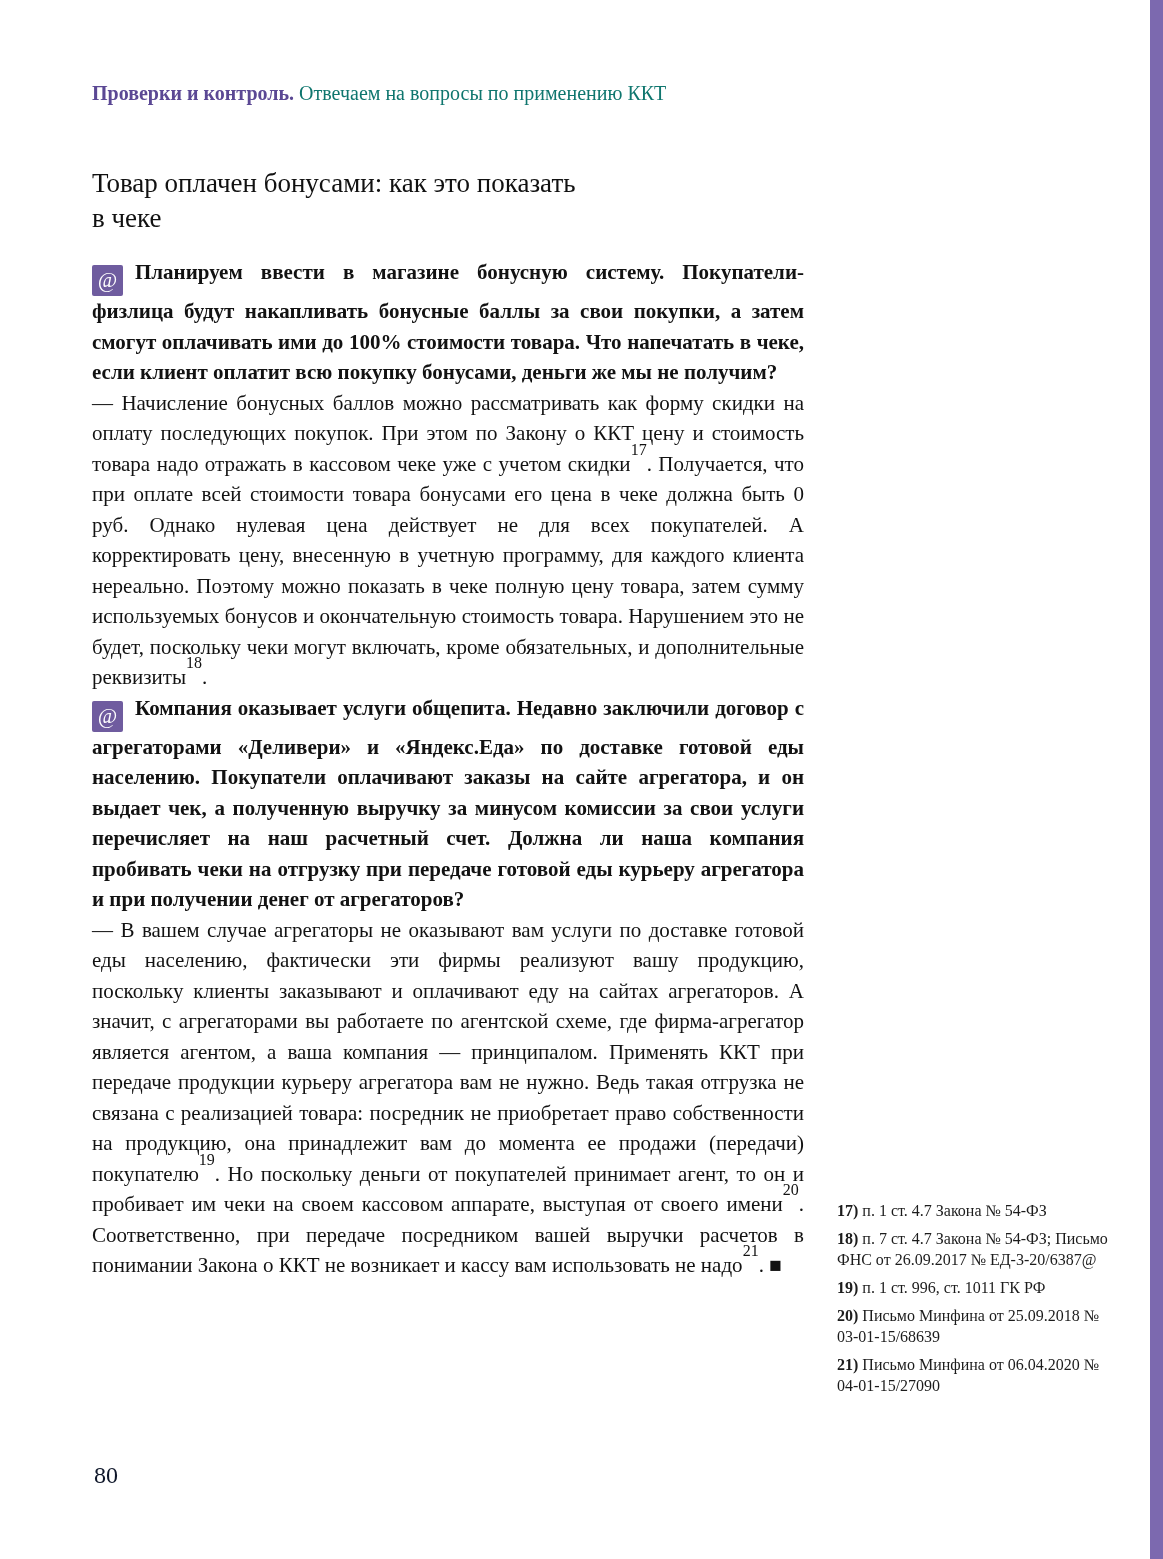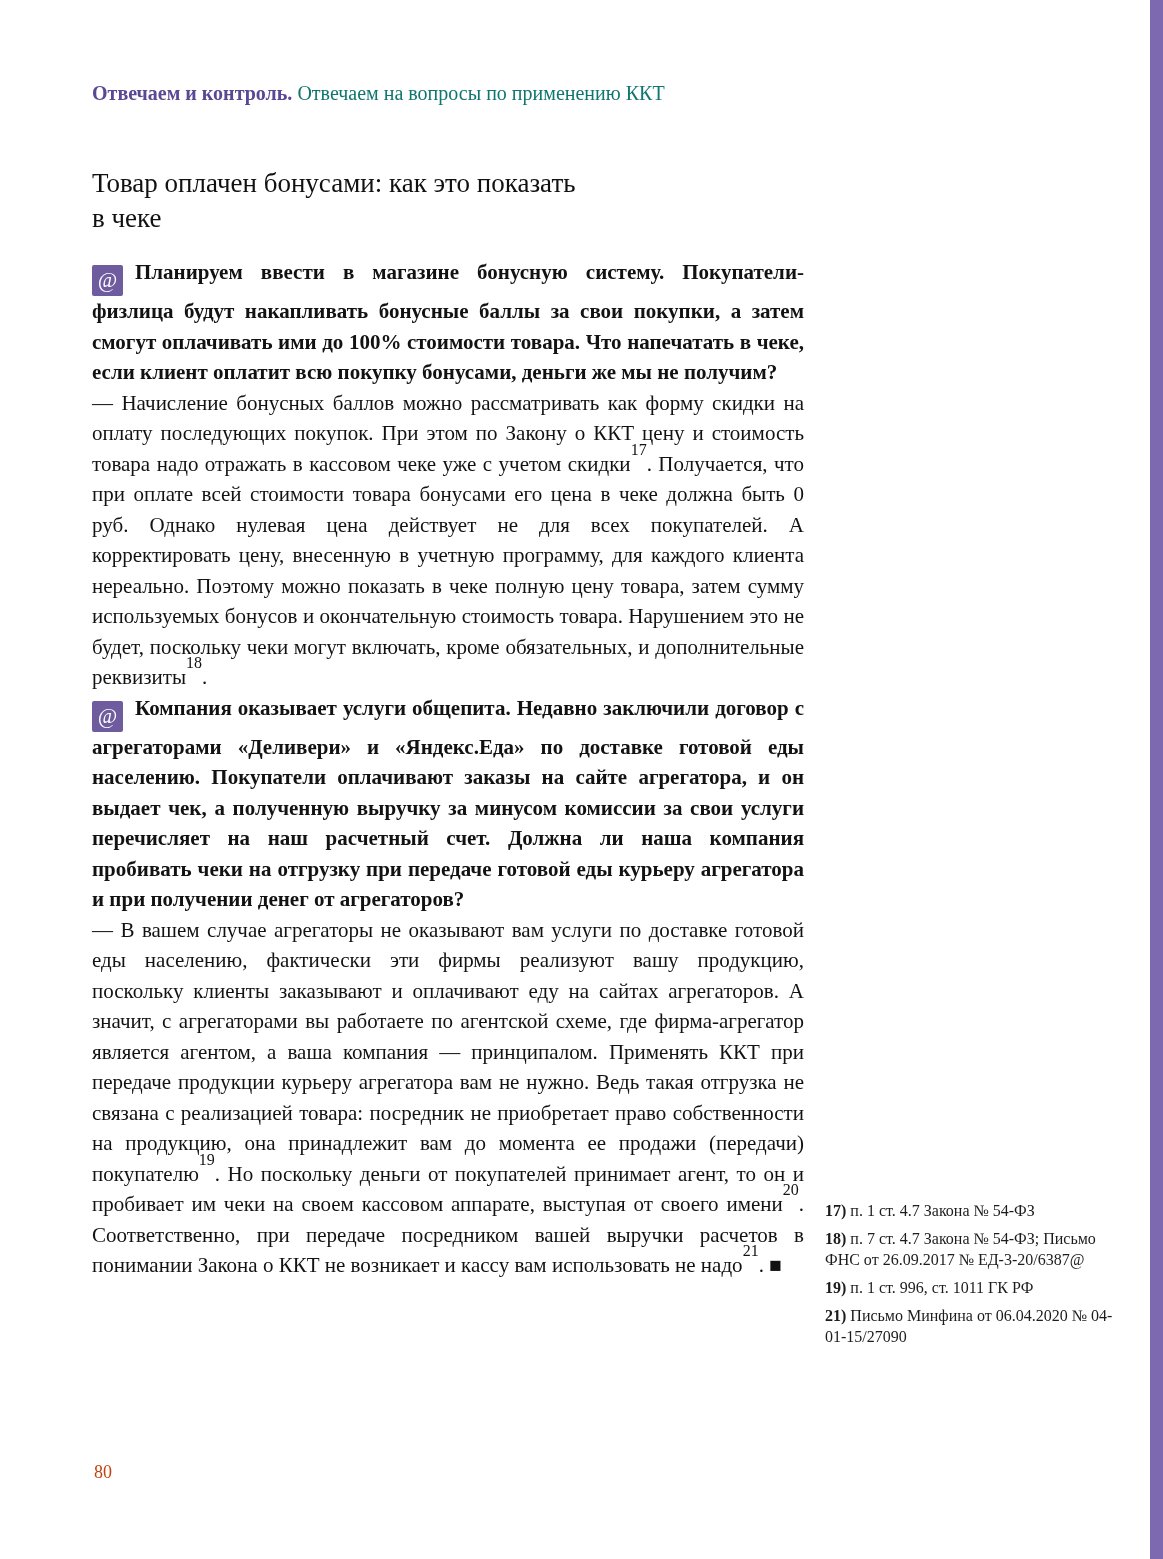--- a/index.html
+++ b/index.html
@@ -77,39 +77,39 @@
 
   
   .footnotes {
     position: absolute;
     left: 821px; top: 1200px;
     width: 300px;
     font-size: 16px;
     line-height: 21px;
     color: #1c1c1c;
   }
-  .footnotes p { margin: 0 0 7px 4px; }
+  .footnotes p { margin: 0 0 7px 16px; }
   .fn-num { font-weight: bold; margin-right: 4px; }
 
   .page-num {
     position: absolute;
     left: 94px; top: 1462px;
-    font-size: 18px;
-    color: #c2410c;
+    font-size: 24px;
+    color: #0f172a;
   }
 </style>
 </head>
 <body>
 
 <div class="page">
 
   <div class="edge-bar"></div>
 
   <header class="running-head">
-    <span class="rubric">Отвечаем и контроль.</span><span class="subtitle">Отвечаем на вопросы по применению ККТ</span>
+    <span class="rubric">Проверки и контроль.</span><span class="subtitle">Отвечаем на вопросы по применению ККТ</span>
   </header>
 
   <main class="main-col">
 
     <h2 class="section-heading">Товар оплачен бонусами: как это показать
 в чеке</h2>
 
     <p class="question"><span class="at-icon">@</span><span class="q-text">Планируем ввести в магазине бонусную систему. Покупатели-физлица будут накапливать бонусные баллы за свои покупки, а затем смогут оплачивать ими до 100% стоимости товара. Что напечатать в чеке, если клиент оплатит всю покупку бонусами, деньги же мы не получим?</span></p>
 
     <p class="answer">—  Начисление бонусных баллов можно рассматривать как форму скидки на оплату последующих покупок. При этом по Закону о ККТ цену и стоимость товара надо отражать в кассовом чеке уже с учетом скидки<sup>17</sup>. Получается, что при оплате всей стоимости товара бонусами его цена в чеке должна быть 0 руб. Однако нулевая цена действует не для всех покупателей. А корректировать цену, внесенную в учетную программу, для каждого клиента нереально. Поэтому можно показать в чеке полную цену товара, затем сумму используемых бонусов и окончательную стоимость товара. Нарушением это не будет, поскольку чеки могут включать, кроме обязательных, и дополнительные реквизиты<sup>18</sup>.</p>
@@ -118,18 +118,19 @@
     <p class="question"><span class="at-icon">@</span><span class="q-text">Компания оказывает услуги общепита. Недавно заключили договор с агрегаторами «Деливери» и «Яндекс.Еда» по доставке готовой еды населению. Покупатели оплачивают заказы на сайте агрегатора, и он выдает чек, а полученную выручку за минусом комиссии за свои услуги перечисляет на наш расчетный счет. Должна ли наша компания пробивать чеки на отгрузку при передаче готовой еды курьеру агрегатора и при получении денег от агрегаторов?</span></p>
 
     <p class="answer">—  В вашем случае агрегаторы не оказывают вам услуги по доставке готовой еды населению, фактически эти фирмы реализуют вашу продукцию, поскольку клиенты заказывают и оплачивают еду на сайтах агрегаторов. А значит, с агрегаторами вы работаете по агентской схеме, где фирма-агрегатор является агентом, а ваша компания — принципалом. Применять ККТ при передаче продукции курьеру агрегатора вам не нужно. Ведь такая отгрузка не связана с реализацией товара: посредник не приобретает право собственности на продукцию, она принадлежит вам до момента ее продажи (передачи) покупателю<sup>19</sup>. Но поскольку деньги от покупателей принимает агент, то он и пробивает им чеки на своем кассовом аппарате, выступая от своего имени<sup>20</sup>. Соответственно, при передаче посредником вашей выручки расчетов в понимании Закона о ККТ не возникает и кассу вам использовать не надо<sup>21</sup>. ■</p>
 
   </main>
 
   <aside class="footnotes">
     <p class="footnote"><b class="fn-num">17)</b><span>п. 1 ст. 4.7 Закона № 54-ФЗ</span></p>
     <p class="footnote"><b class="fn-num">18)</b><span>п. 7 ст. 4.7 Закона № 54-ФЗ; Письмо ФНС от 26.09.2017 № ЕД-3-20/6387@</span></p>
     <p class="footnote"><b class="fn-num">19)</b><span>п. 1 ст. 996, ст. 1011 ГК РФ</span></p>
+    <p class="footnote"><b class="fn-num">20)</b><span>Письмо Минфина от 25.09.2018 № 03-01-15/68639</span></p>
     <p class="footnote"><b class="fn-num">21)</b><span>Письмо Минфина от 06.04.2020 № 04-01-15/27090</span></p>
   </aside>
 
   <div class="page-num">80</div>
 
 </div>
 
 </body></html>

